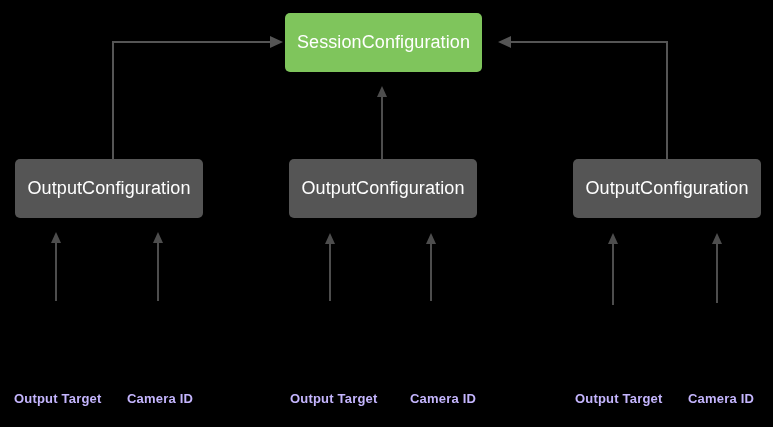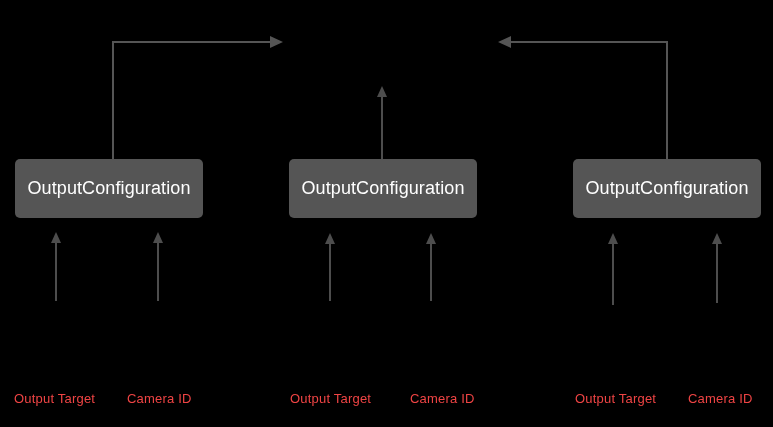--- a/index.html
+++ b/index.html
@@ -31,23 +31,23 @@
   }
   .node.session {
     background: #7FC55C;
   }
   .node.output {
     background: #555555;
     text-align: right;
   }
   .leaf-label {
     position: absolute;
-    color: #ef4444;
+    color: #c4b5fd;
     font-size: 13px;
-    font-weight: normal;
+    font-weight: bold;
     letter-spacing: 0.2px;
     white-space: nowrap;
   }
   .vline {
     position: absolute;
     width: 2px;
     background: #555555;
   }
   .hline {
     position: absolute;
@@ -96,20 +96,23 @@
   <div class="vline" style="left:112px; top:41px; height:120px;"></div>
   <div class="hline" style="left:112px; top:41px; width:160px;"></div>
   <div class="arrowhead-right" style="left:270px; top:36px;"></div>
 
   <div class="vline" style="left:666px; top:41px; height:120px;"></div>
   <div class="hline" style="left:511px; top:41px; width:157px;"></div>
   <div class="arrowhead-left" style="left:498px; top:36px;"></div>
 
   <div class="arrow-up" style="left:381px; top:95px; height:64px;"></div>
 
+  <div class="node session" style="left:285px; top:13px; width:197px; height:59px;">
+    <span>SessionConfiguration</span>
+  </div>
 
   <div class="node output" style="left:15px; top:159px; width:188px; height:59px;">
     <span>OutputConfiguration</span>
   </div>
 
   <div class="arrow-up" style="left:55px; top:241px; height:60px;"></div>
   <div class="arrow-up" style="left:157px; top:241px; height:60px;"></div>
 
   <div class="leaf-label" style="left:14px; top:391px;">Output Target</div>
   <div class="leaf-label" style="left:127px; top:391px;">Camera ID</div>

